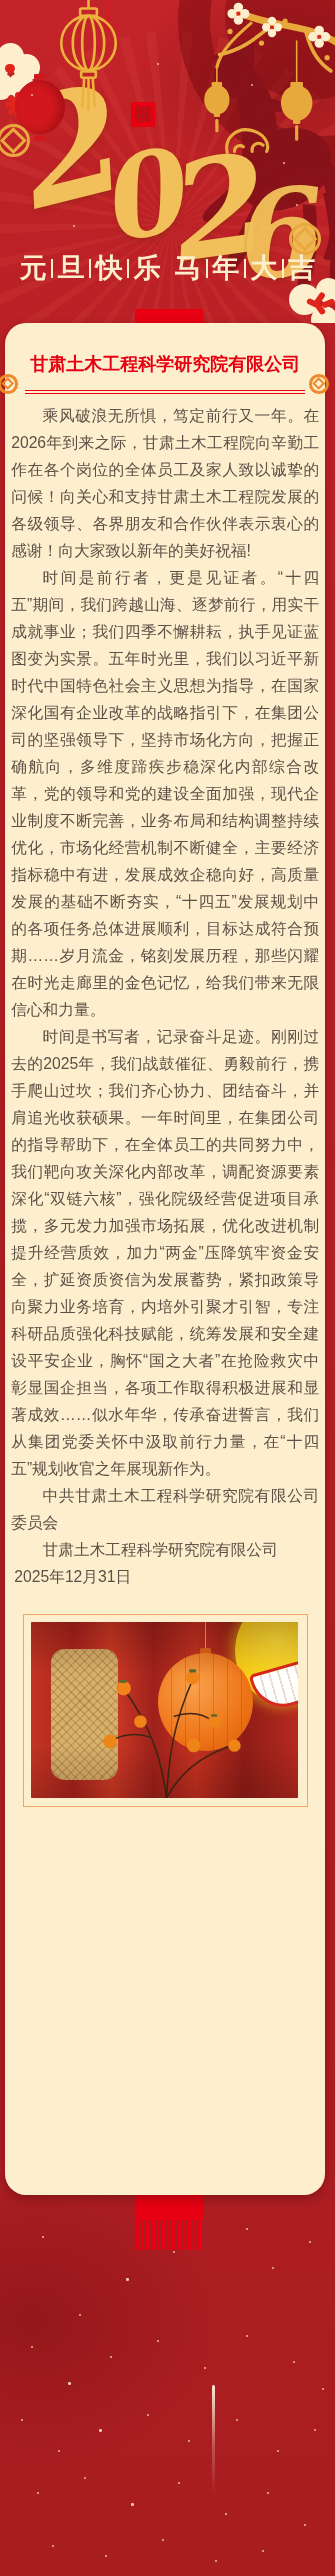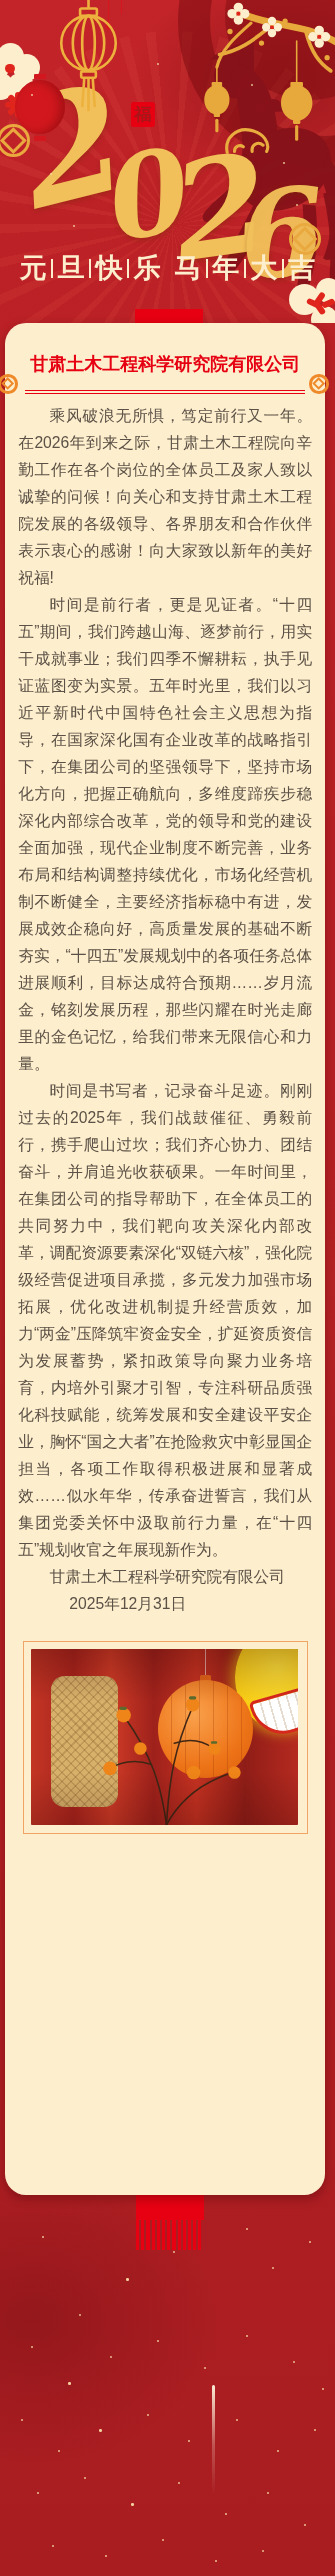--- a/index.html
+++ b/index.html
@@ -61,23 +61,23 @@
   .top-tab{position:absolute;left:135px;top:309px;width:68px;height:15.7px;background:#e60012;z-index:2;}
   .bottom-tab{position:absolute;left:136px;top:2195px;width:68px;height:25px;background:#e60012;z-index:2;}
   .bottom-tab .fringe{position:absolute;left:0;top:25px;width:68px;height:30px;
        background:repeating-linear-gradient(90deg,#e60012 0 3.1px,rgba(0,0,0,0) 3.1px 5.2px);}
   
   .card{position:absolute;left:5.2px;top:323px;width:320px;height:1872px;background:#fdeecd;border-radius:21px;
         overflow:hidden;z-index:3;box-shadow:0 3.1px 9.4px rgba(70,5,6,.35);}
   .card h1{margin:30px 0 0;text-align:center;color:#e60012;font-size:18px;font-weight:bold;line-height:23px;}
   .card h2{margin:22px 0 0;text-align:center;color:#e60012;font-size:18px;font-weight:bold;line-height:23px;}
   .divider{margin:13.6px 20px 0;height:2.1px;border-top:1.6px solid #e60012;border-bottom:1px solid #e60012;}
-  .body{margin-top:8.4px;padding:0 13px;color:#5b5146;font-size:15.7px;line-height:27px;text-align:justify;}
+  .body{margin-top:8.4px;padding:0 6px;color:#5b5146;font-size:15.7px;line-height:27px;text-align:justify;}
   .body p{margin:0;text-indent:2em;}
-  .body p.date{text-indent:.2em;margin-left:48px;}
+  .body p.date{text-indent:.2em;}
   .coin{position:absolute;border-radius:50%;border:3.7px solid #ef8a2b;width:13.6px;height:13.6px;z-index:4;}
   .coin::before{content:"";position:absolute;inset:2.1px;border:2.6px solid #ef8a2b;transform:rotate(45deg);}
   .coin-left{left:-2.1px;top:374px;} .coin-right{left:309px;top:374px;}
   
   .photo-frame{margin:24px auto 0;width:285px;border:1.6px solid #f0a466;padding:7.3px;box-sizing:border-box;background:#fdeecd;}
   .photo{position:relative;width:267px;height:176px;overflow:hidden;border-radius:1px;
         background:linear-gradient(90deg,#c23524 0%,#a9241d 16%,#cf3b26 30%,#9e211b 46%,#c53221 62%,#8f1d17 80%,#b52a20 100%);}
   .photo::after{content:"";position:absolute;inset:0;background:linear-gradient(180deg,rgba(40,0,0,.25),transparent 30%,transparent 70%,rgba(40,0,0,.2));}
   .weave1{position:absolute;left:20px;top:27px;width:67px;height:131px;border-radius:13.6px;background:#d7b06a;
         background-image:repeating-linear-gradient(45deg,rgba(90,50,10,.18) 0 1.6px,transparent 1.6px 6.3px),
@@ -270,20 +270,21 @@
   <div class="coin coin-right" style="z-index:4;"></div>
 
   <main class="card">
     <h1>甘肃土木工程科学研究院有限公司</h1>
     <div class="divider"></div>
 
     <div class="body" id="bodyText">
         <p>乘风破浪无所惧，笃定前行又一年。在2026年到来之际，甘肃土木工程院向辛勤工作在各个岗位的全体员工及家人致以诚挚的问候！向关心和支持甘肃土木工程院发展的各级领导、各界朋友和合作伙伴表示衷心的感谢！向大家致以新年的美好祝福!</p>
         <p>时间是前行者，更是见证者。“十四五”期间，我们跨越山海、逐梦前行，用实干成就事业；我们四季不懈耕耘，执手见证蓝图变为实景。五年时光里，我们以习近平新时代中国特色社会主义思想为指导，在国家深化国有企业改革的战略指引下，在集团公司的坚强领导下，坚持市场化方向，把握正确航向，多维度蹄疾步稳深化内部综合改革，党的领导和党的建设全面加强，现代企业制度不断完善，业务布局和结构调整持续优化，市场化经营机制不断健全，主要经济指标稳中有进，发展成效企稳向好，高质量发展的基础不断夯实，“十四五”发展规划中的各项任务总体进展顺利，目标达成符合预期……岁月流金，铭刻发展历程，那些闪耀在时光走廊里的金色记忆，给我们带来无限信心和力量。</p>
         <p>时间是书写者，记录奋斗足迹。刚刚过去的2025年，我们战鼓催征、勇毅前行，携手爬山过坎；我们齐心协力、团结奋斗，并肩追光收获硕果。一年时间里，在集团公司的指导帮助下，在全体员工的共同努力中，我们靶向攻关深化内部改革，调配资源要素深化“双链六核”，强化院级经营促进项目承揽，多元发力加强市场拓展，优化改进机制提升经营质效，加力“两金”压降筑牢资金安全，扩延资质资信为发展蓄势，紧扣政策导向聚力业务培育，内培外引聚才引智，专注科研品质强化科技赋能，统筹发展和安全建设平安企业，胸怀“国之大者”在抢险救灾中彰显国企担当，各项工作取得积极进展和显著成效……似水年华，传承奋进誓言，我们从集团党委关怀中汲取前行力量，在“十四五”规划收官之年展现新作为。</p>
+        <p>中共甘肃土木工程科学研究院有限公司委员会</p>
         <p>甘肃土木工程科学研究院有限公司</p>
         <p class="date">2025年12月31日</p>
       </div>
 
     <figure class="photo-frame" style="margin-bottom:0;">
       <div class="photo" aria-label="新春装饰照片：橙色灯笼、柿子枝、黄色舞狮、藤编灯罩与果篮">
         <div class="weave1">
           
           
         </div>

